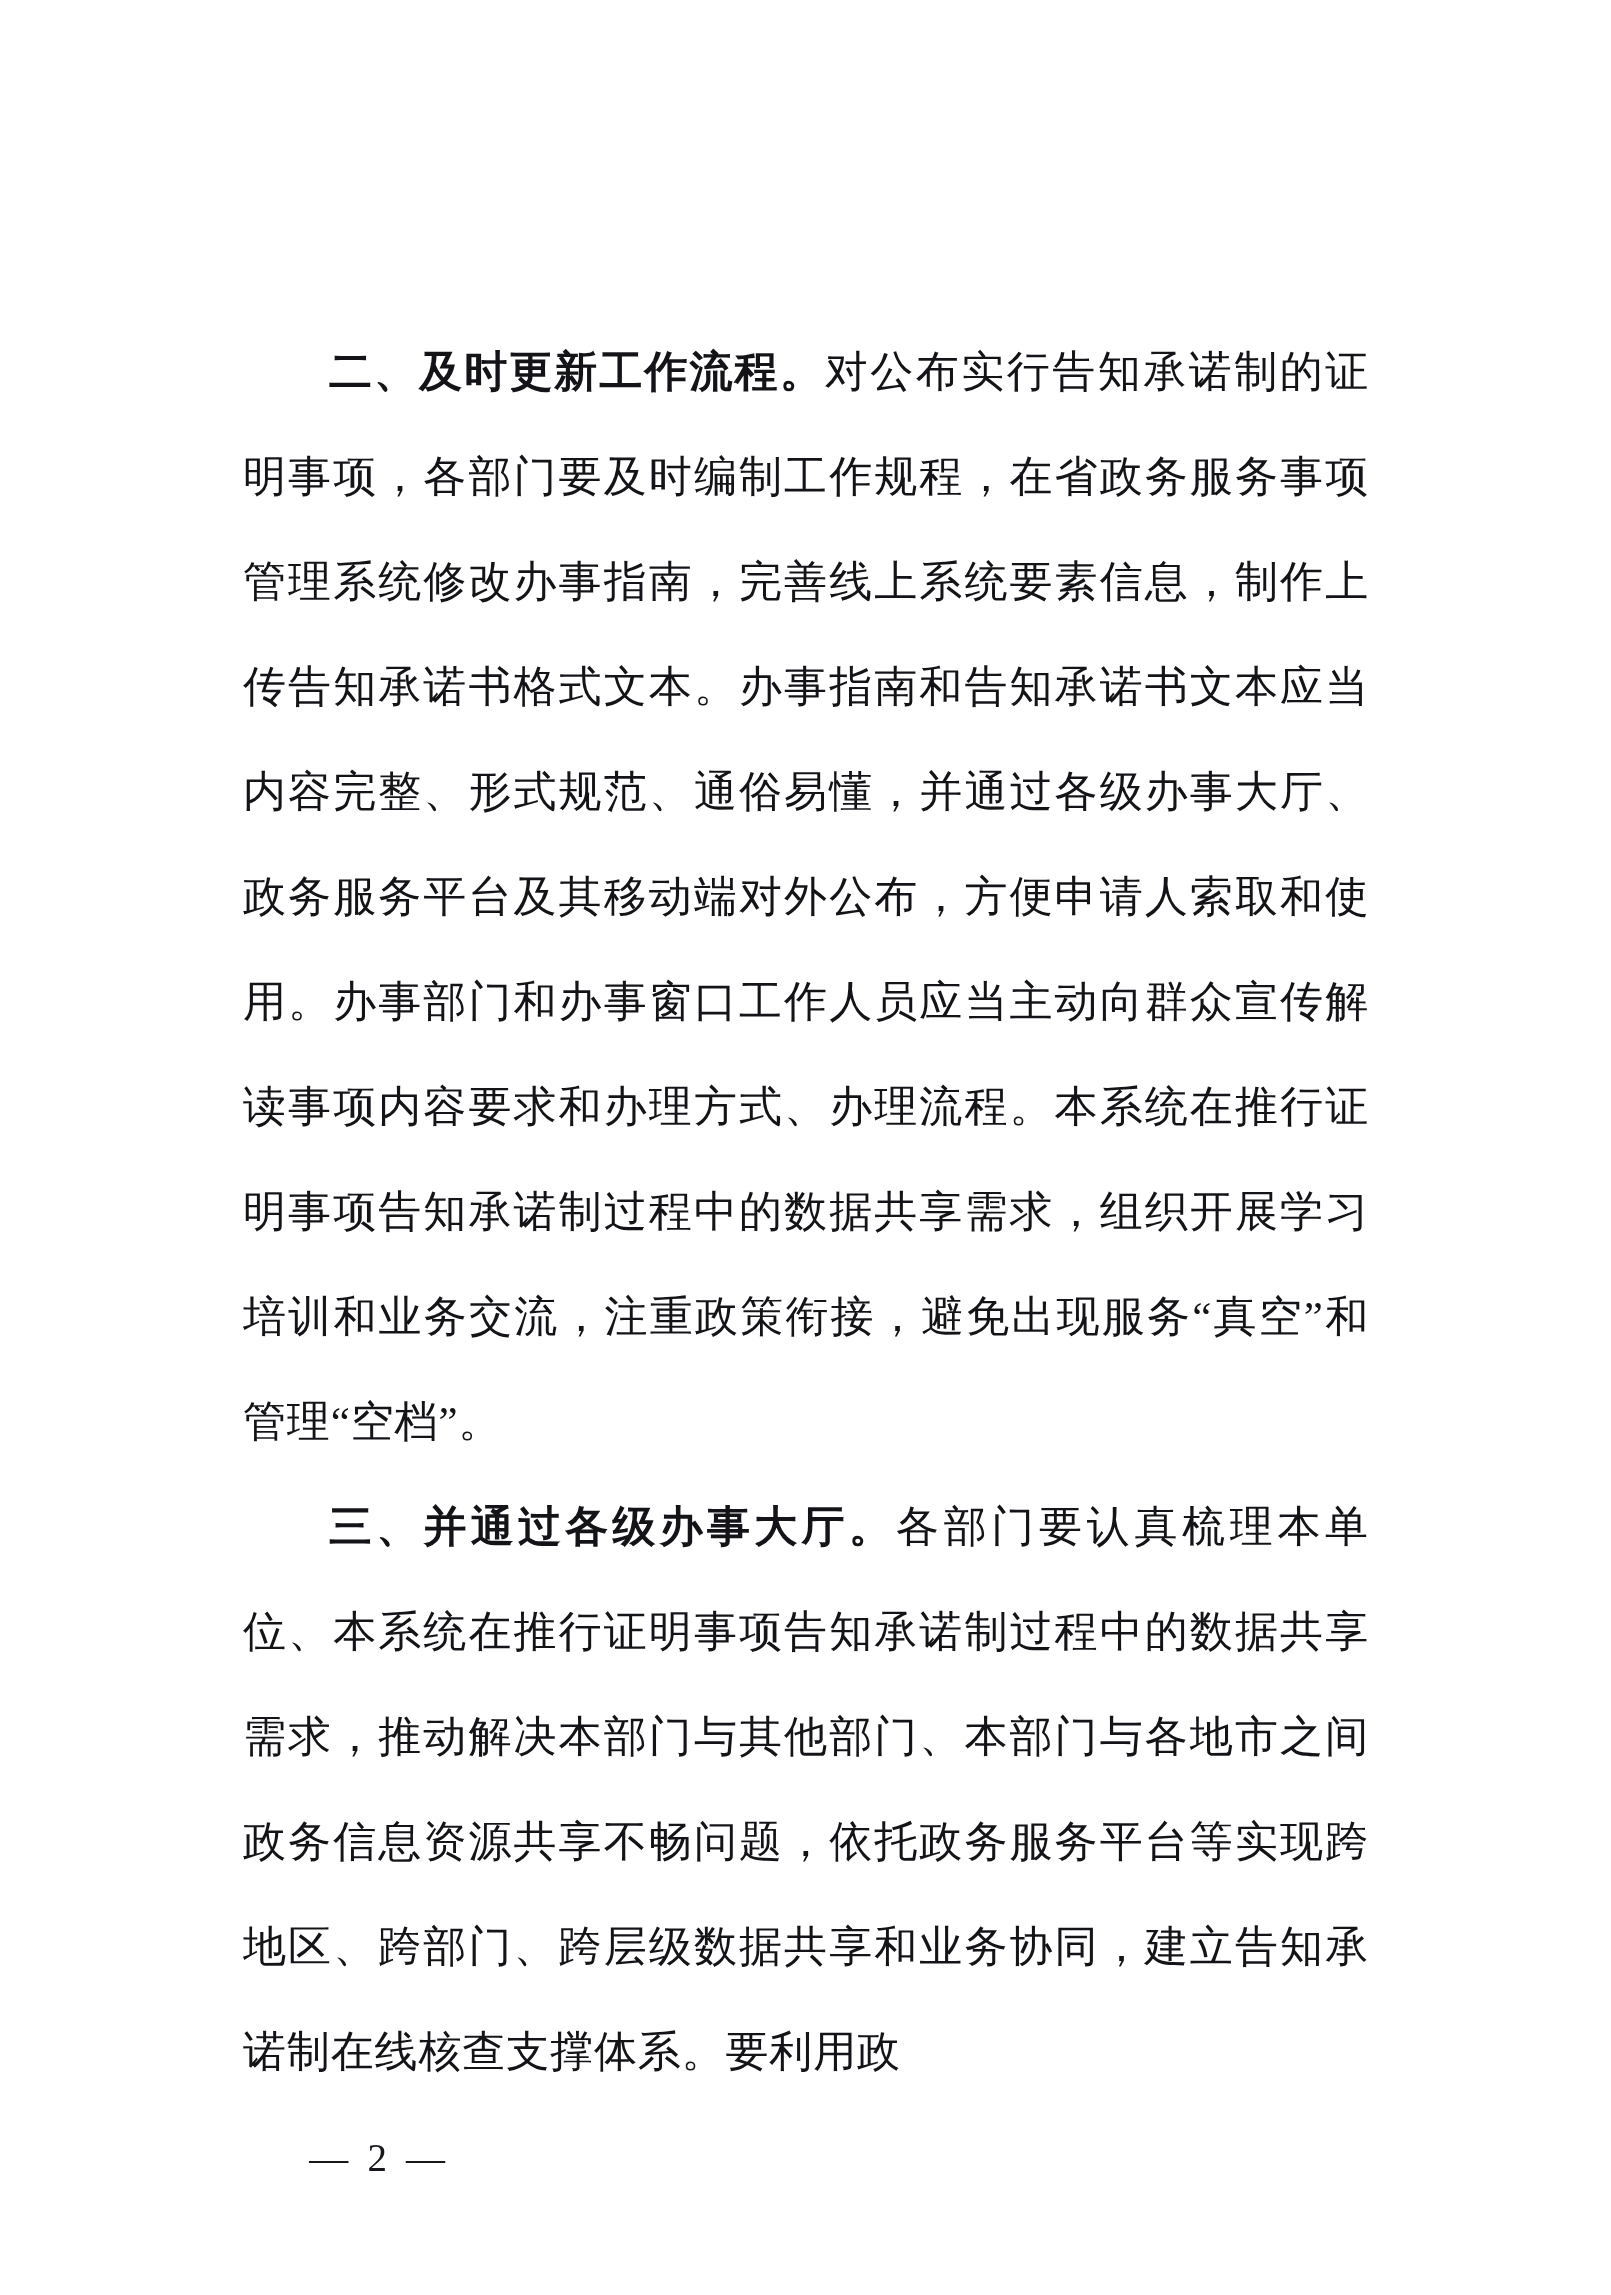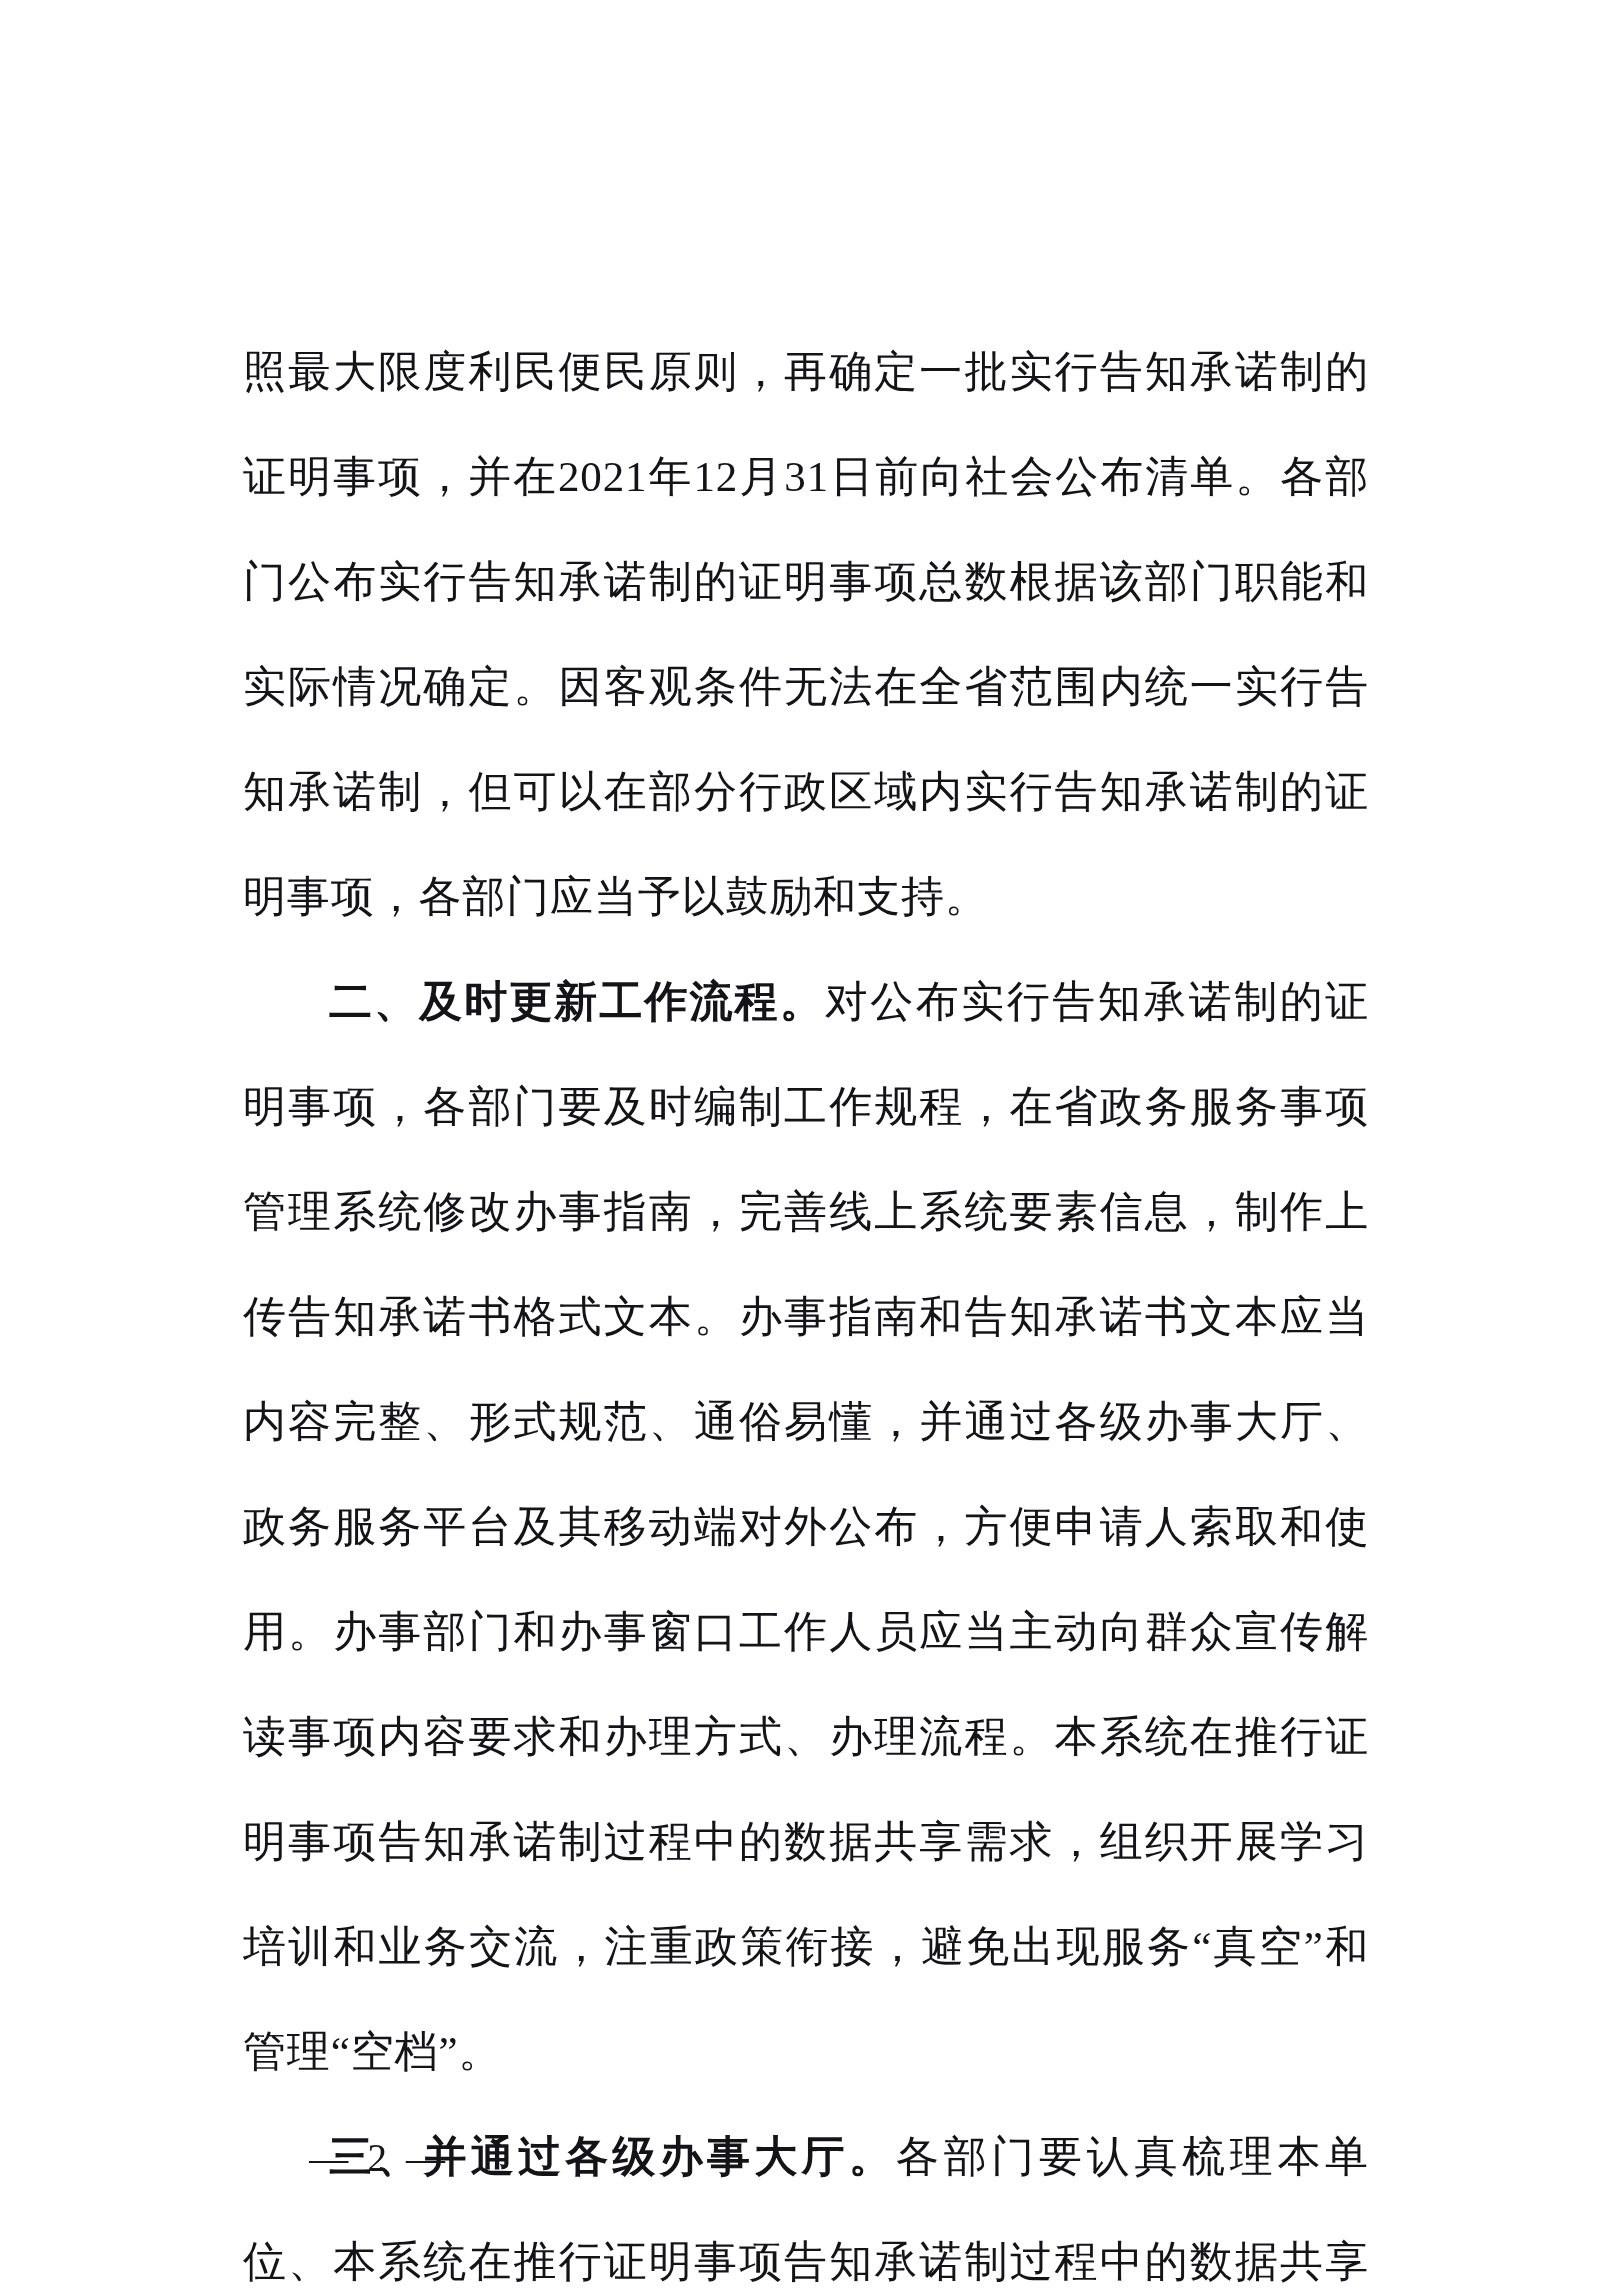--- a/index.html
+++ b/index.html
@@ -63,21 +63,20 @@
     letter-spacing: 0.12em;
   }
 </style>
 </head>
 <body>
 
 <div class="page">
 
   <div class="textblock">
 
-    <p class="para"><span>照最大限度利民便民原则，再确定一批实行告知承诺制的证明事项，并在2021年12月31日前向社会公布清单。各部门公布实行告知承诺制的证明事项总数根据该部门职能和实际情况确定。因客观条件无法在全省范围内统一实行告知承诺制，但可以在部分行政区域内实行告知承诺制的证明事项，各部门应当予以鼓励和支持。</span></p>
 
     <p class="para indent"><span class="runin">二、及时更新工作流程。</span><span>对公布实行告知承诺制的证明事项，各部门要及时编制工作规程，在省政务服务事项管理系统修改办事指南，完善线上系统要素信息，制作上传告知承诺书格式文本。办事指南和告知承诺书文本应当内容完整、形式规范、通俗易懂，并通过各级办事大厅、政务服务平台及其移动端对外公布，方便申请人索取和使用。办事部门和办事窗口工作人员应当主动向群众宣传解读事项内容要求和办理方式、办理流程。本系统在推行证明事项告知承诺制过程中的数据共享需求，组织开展学习培训和业务交流，注重政策衔接，避免出现服务“真空”和管理“空档”。</span></p>
 
     <p class="para indent"><span class="runin">三、并通过各级办事大厅。</span><span>各部门要认真梳理本单位、本系统在推行证明事项告知承诺制过程中的数据共享需求，推动解决本部门与其他部门、本部门与各地市之间政务信息资源共享不畅问题，依托政务服务平台等实现跨地区、跨部门、跨层级数据共享和业务协同，建立告知承诺制在线核查支撑体系。要利用政</span></p>
 
   </div>
 
   <div class="page-number">— 2 —</div>
 
 </div>

